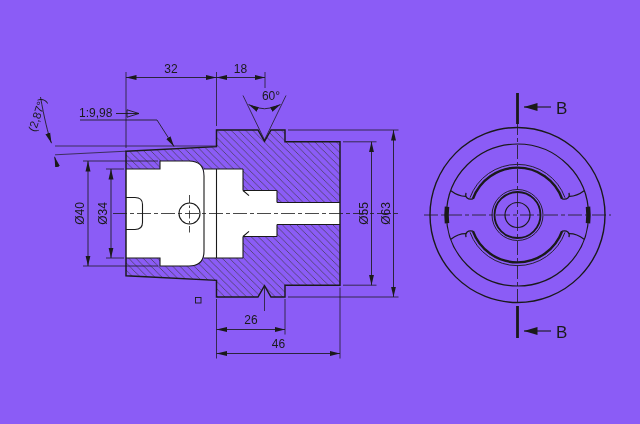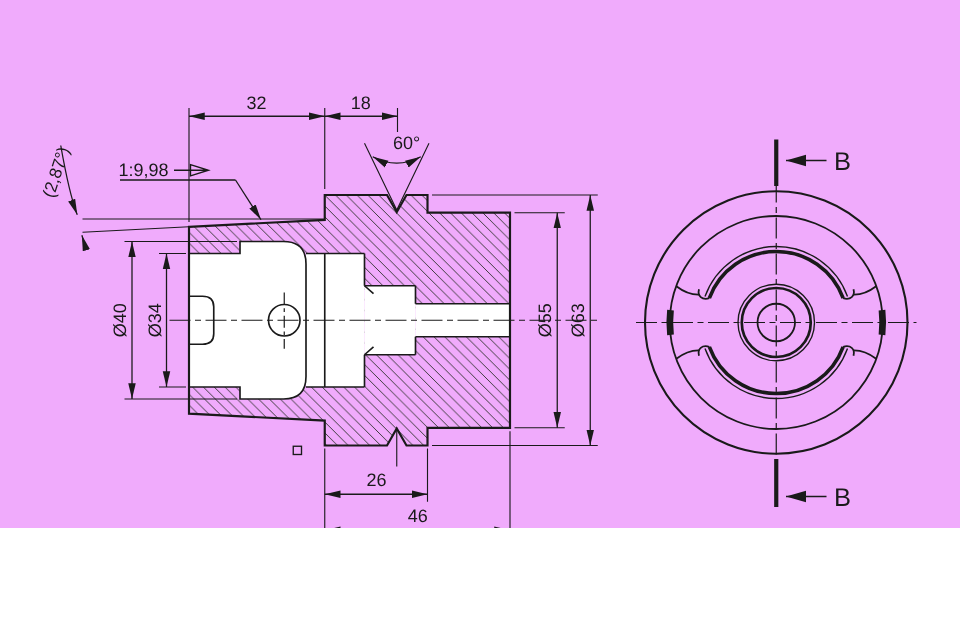--- a/index.html
+++ b/index.html
@@ -1,16 +1,16 @@
 <!DOCTYPE html>
 <html><head>
 <meta charset="utf-8">
 <style>
   html,body{margin:0;padding:0;background:#ffffff;}
-  #stage{position:relative;width:640px;height:352px;background:#f0abfc;overflow:hidden;
+  #stage{position:relative;width:640px;height:424px;background:#8b5cf6;overflow:hidden;
          font-family:"Liberation Sans", sans-serif;}
   svg{display:block;}
   text{fill:#1a1a1a;font-family:"Liberation Sans", sans-serif;}
   .dimtxt{font-size:12px;}
   .sectxt{font-size:17px;}
   .smalltxt{font-size:11.5px;}
 </style>
 </head>
 <body>
 

